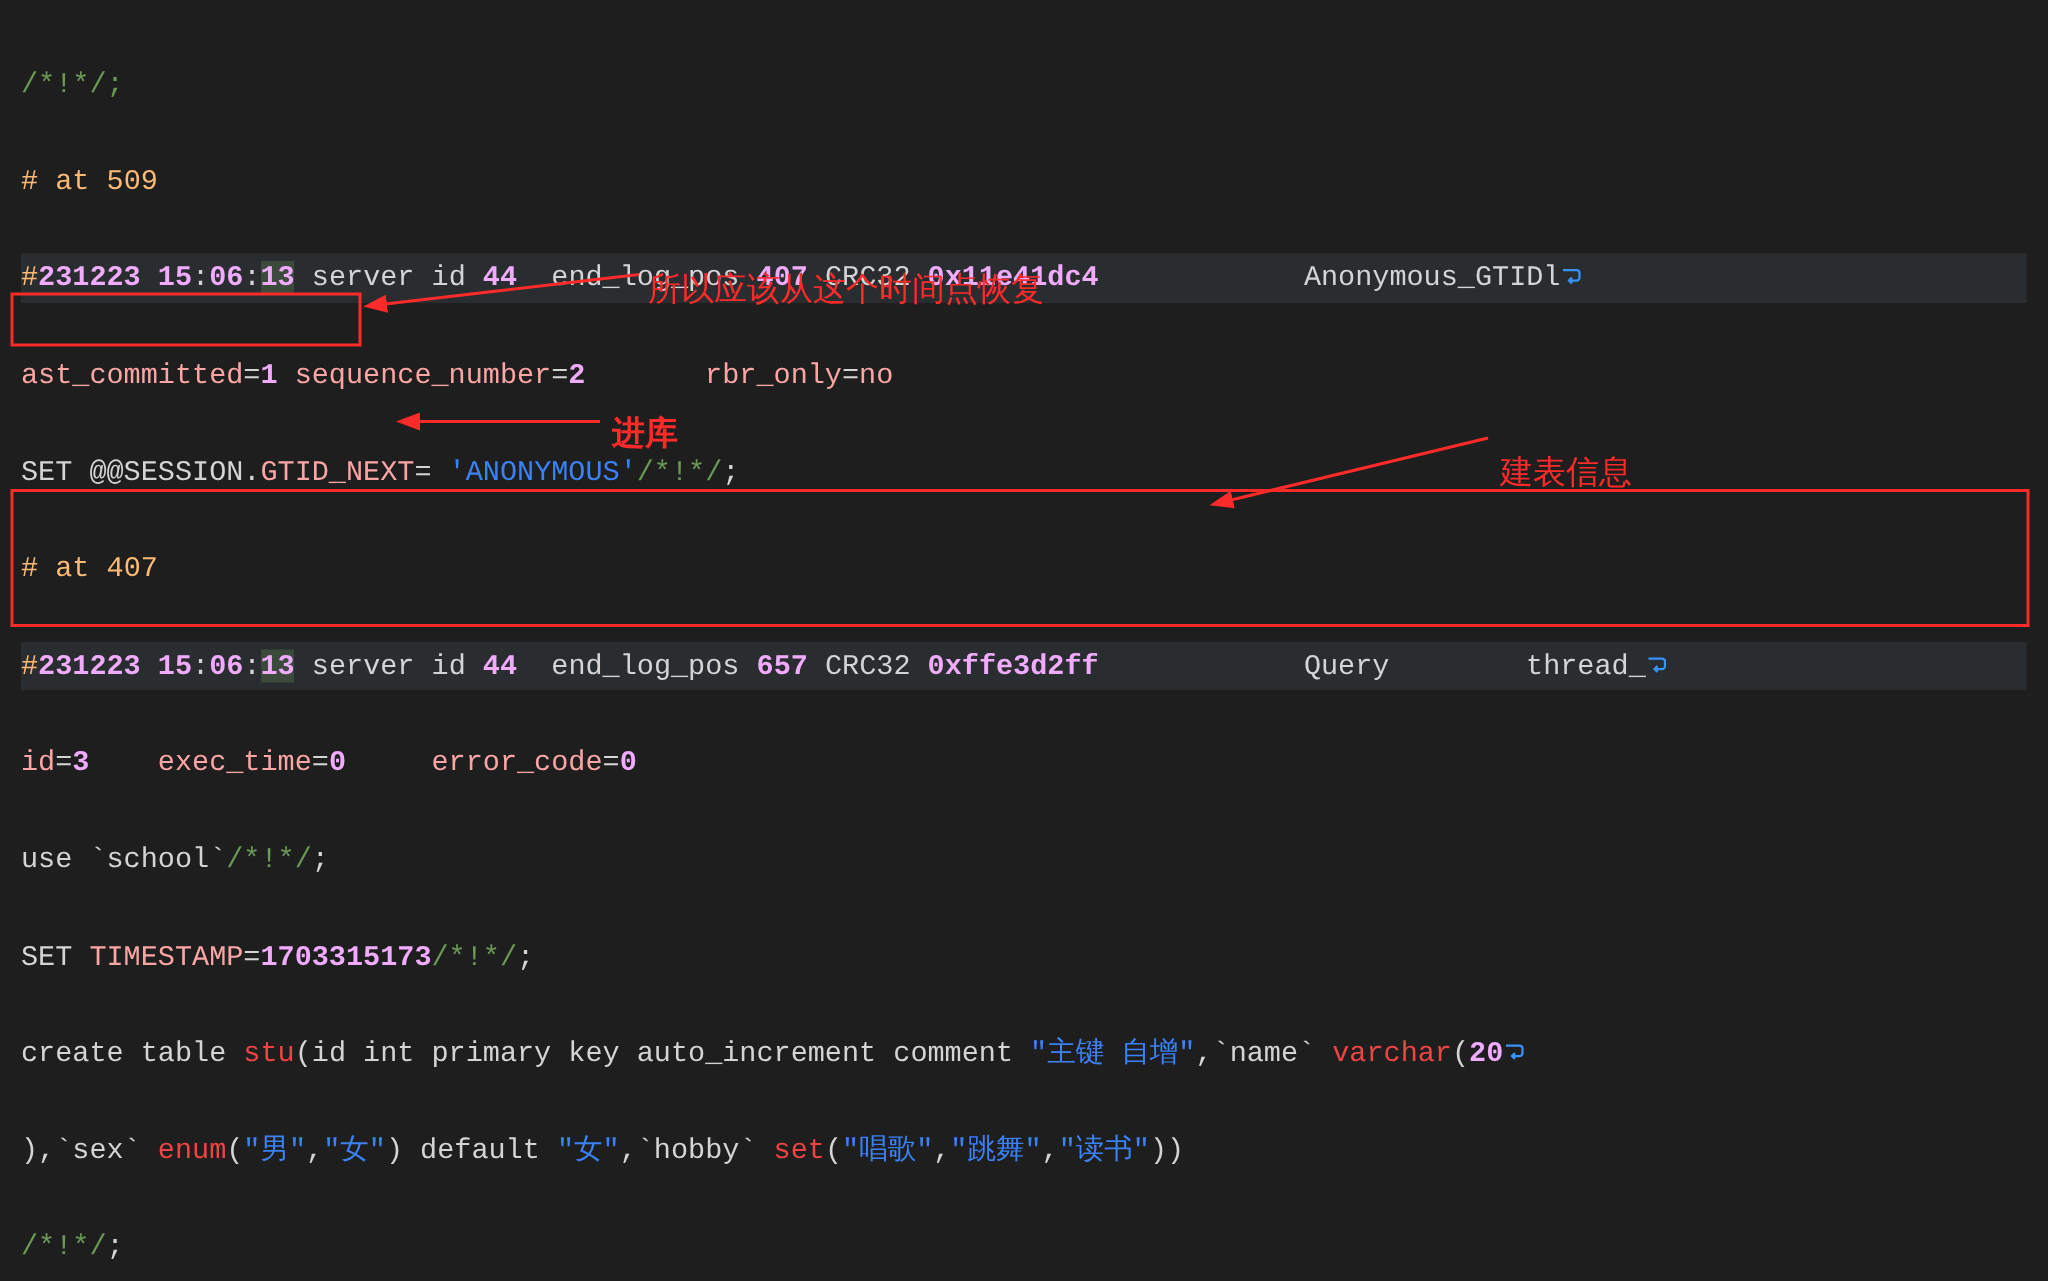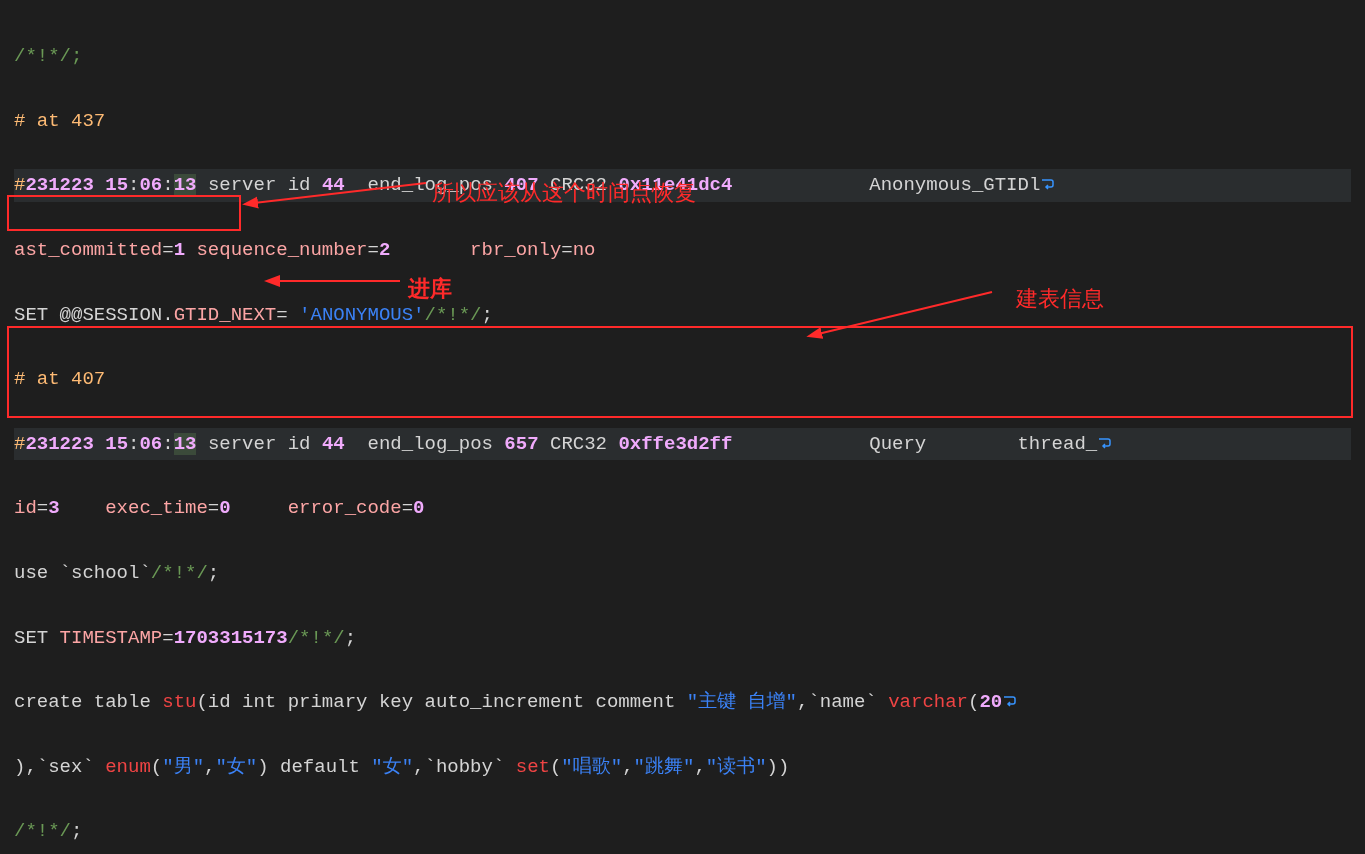--- a/index.html
+++ b/index.html
@@ -54,21 +54,21 @@
   }
   .annot {
     position: absolute;
     color: #ff2a2a;
     font-family: 'Microsoft YaHei', sans-serif;
     font-size: 22px;
     pointer-events: none;
   }
   .annot1 { top: 174px; left: 432px; }
   .annot2 { top: 270px; left: 408px; font-weight: bold; }
-  .annot3 { top: 280px; left: 1000px; margin-left: 16px; }
+  .annot3 { top: 296px; left: 1000px; }
 
   .arrow {
     position: absolute;
     pointer-events: none;
   }
   .arrow svg { overflow: visible; }
 
   .wrap-icon {
     display: inline-block;
     width: 14px;
@@ -76,21 +76,21 @@
     position: relative;
     top: 1px;
   }
   .wrap-icon svg { display: block; }
 </style>
 </head>
 <body>
 
 <div class="code-area">
 <span class="line"><span class="c-green">/*!*/;</span></span>
-<span class="line"><span class="c-red"># at </span><span class="c-red">437</span></span>
+<span class="line"><span class="c-red"># at </span><span class="c-red">509</span></span>
 <span class="line hl"><span class="c-red">#</span><span class="c-num">231223</span><span class="c-num"> 15</span><span class="c-white">:</span><span class="c-num">06</span><span class="c-white">:</span><span class="c-num" style="background:#3b4a3a">13</span><span class="c-white"> server id </span><span class="c-num">44</span><span class="c-white">  end_log_pos </span><span class="c-num">407</span><span class="c-white"> CRC32 </span><span class="c-num">0x11e41dc4</span><span class="c-white">            </span><span class="c-white">Anonymous_GTIDl</span><span class="wrap-icon"><svg viewBox="0 0 14 14">
           <path d="M2 3h9a2 2 0 0 1 2 2v3a2 2 0 0 1-2 2H6m2-2-2 2 2 2" fill="none" stroke="#3794ff" stroke-width="1.5"></path>
         </svg></span></span>
 <span class="line"><span class="c-prop">ast_committed</span><span class="c-white">=</span><span class="c-num">1</span><span class="c-prop">	sequence_number</span><span class="c-white">=</span><span class="c-num">2</span><span>	</span><span class="c-prop">rbr_only</span><span class="c-white">=</span><span class="c-prop">no</span></span>
 <span class="line"><span class="c-white">SET @@SESSION.</span><span class="c-prop">GTID_NEXT</span><span class="c-white">= </span><span class="c-str">'ANONYMOUS'</span><span class="c-green">/*!*/</span><span class="c-white">;</span></span>
 <span class="line"><span class="c-red"># at </span><span class="c-red">407</span></span>
 <span class="line hl"><span class="c-red">#</span><span class="c-num">231223</span><span class="c-num"> 15</span><span class="c-white">:</span><span class="c-num">06</span><span class="c-white">:</span><span class="c-num" style="background:#3b4a3a">13</span><span class="c-white"> server id </span><span class="c-num">44</span><span class="c-white">  end_log_pos </span><span class="c-num">657</span><span class="c-white"> CRC32 </span><span class="c-num">0xffe3d2ff</span><span class="c-white">            </span><span class="c-white">Query</span><span class="c-white">	</span><span class="c-white">thread_</span><span class="wrap-icon"><svg viewBox="0 0 14 14">
           <path d="M2 3h9a2 2 0 0 1 2 2v3a2 2 0 0 1-2 2H6m2-2-2 2 2 2" fill="none" stroke="#3794ff" stroke-width="1.5"></path>
         </svg></span></span>
 <span class="line"><span class="c-prop">id</span><span class="c-white">=</span><span class="c-num">3</span><span class="c-prop">	exec_time</span><span class="c-white">=</span><span class="c-num">0</span><span>	</span><span class="c-prop">error_code</span><span class="c-white">=</span><span class="c-num">0</span></span>

